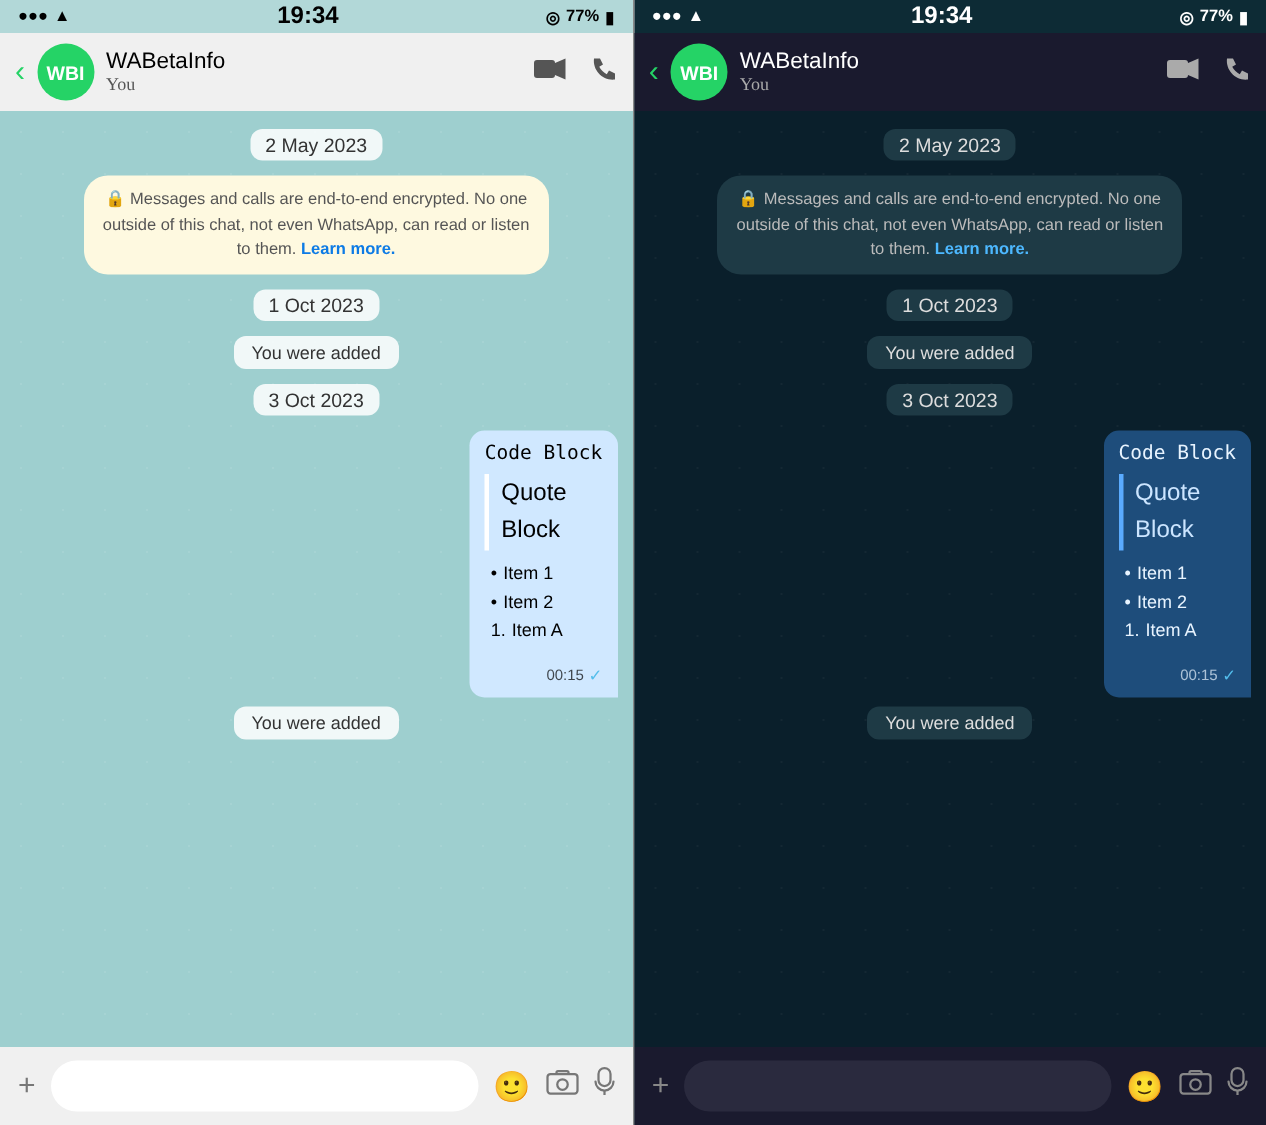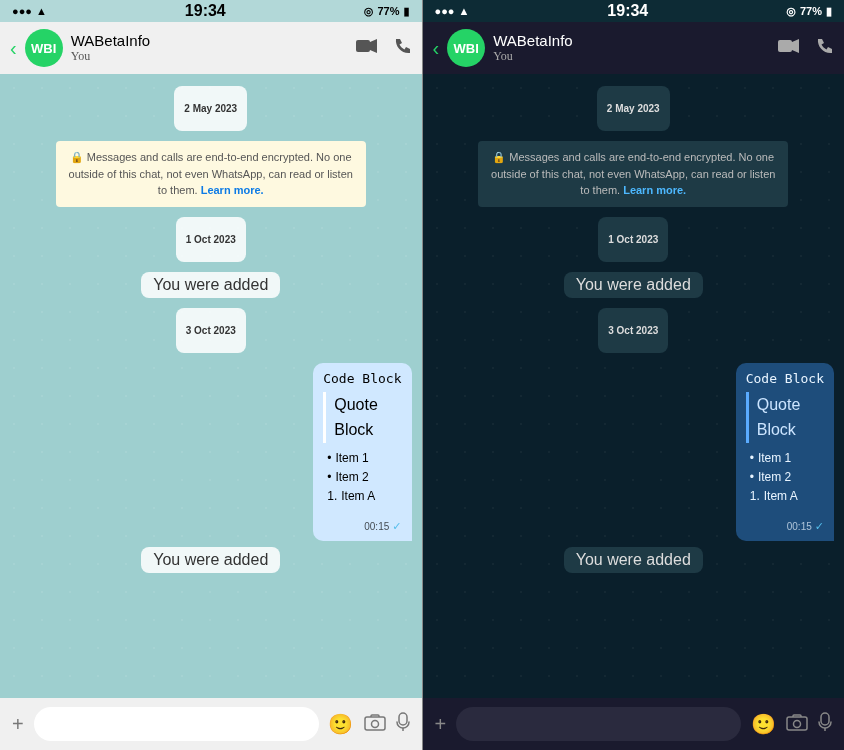--- a/index.html
+++ b/index.html
@@ -103,51 +103,51 @@
     }
     .panel.dark .chat-area {
       background-color: #0a1f2b;
       background-image: radial-gradient(circle, rgba(255,255,255,0.04) 1px, transparent 1px);
       background-size: 28px 28px;
     }
 
     
     .date-pill {
       align-self: center;
-      padding: 17px 10px;
+      padding: 3px 10px;
       border-radius: 8px;
-      font-size: 10px;
-      font-weight: 700;
+      font-size: 13px;
+      font-weight: 400;
       margin: 4px 0;
     }
     .panel.light .date-pill { background: rgba(255,255,255,0.85); color: #333; }
     .panel.dark .date-pill { background: #1e3a45; color: #ddd; }
 
     
     .encryption-notice {
       align-self: center;
       padding: 8px 12px;
-      border-radius: 4px;
+      border-radius: 16px;
       font-size: 11px;
       line-height: 1.5;
       text-align: center;
       max-width: 310px;
     }
     .panel.light .encryption-notice { background: #fef9e0; color: #555; }
     .panel.dark .encryption-notice { background: #1e3a45; color: #bbb; }
     .encryption-notice .learn-more { font-weight: 700; }
     .panel.light .encryption-notice .learn-more { color: #0d7be5; }
     .panel.dark .encryption-notice .learn-more { color: #4db8ff; }
 
     
     .system-msg {
       align-self: center;
       padding: 4px 12px;
       border-radius: 8px;
-      font-size: 16px;
+      font-size: 12px;
     }
     .panel.light .system-msg { background: rgba(255,255,255,0.85); color: #333; }
     .panel.dark .system-msg { background: #1e3a45; color: #ddd; }
 
     
     .bubble-sent {
       align-self: flex-end;
       max-width: 220px;
       border-radius: 10px 10px 0 10px;
       padding: 8px 10px;

